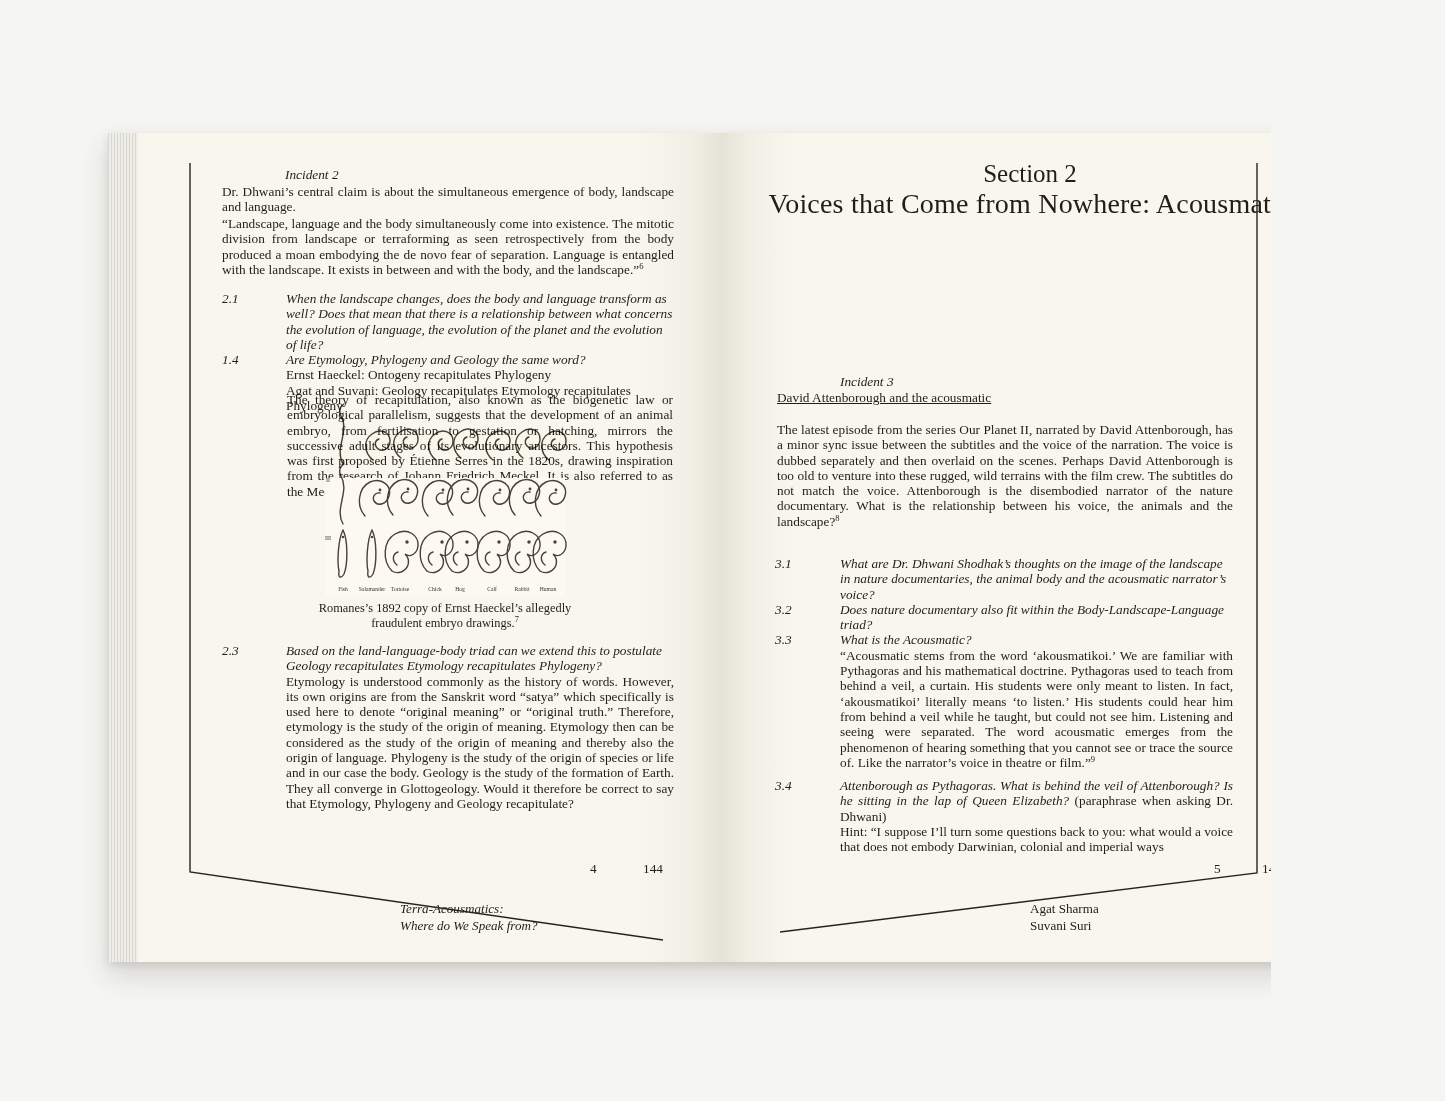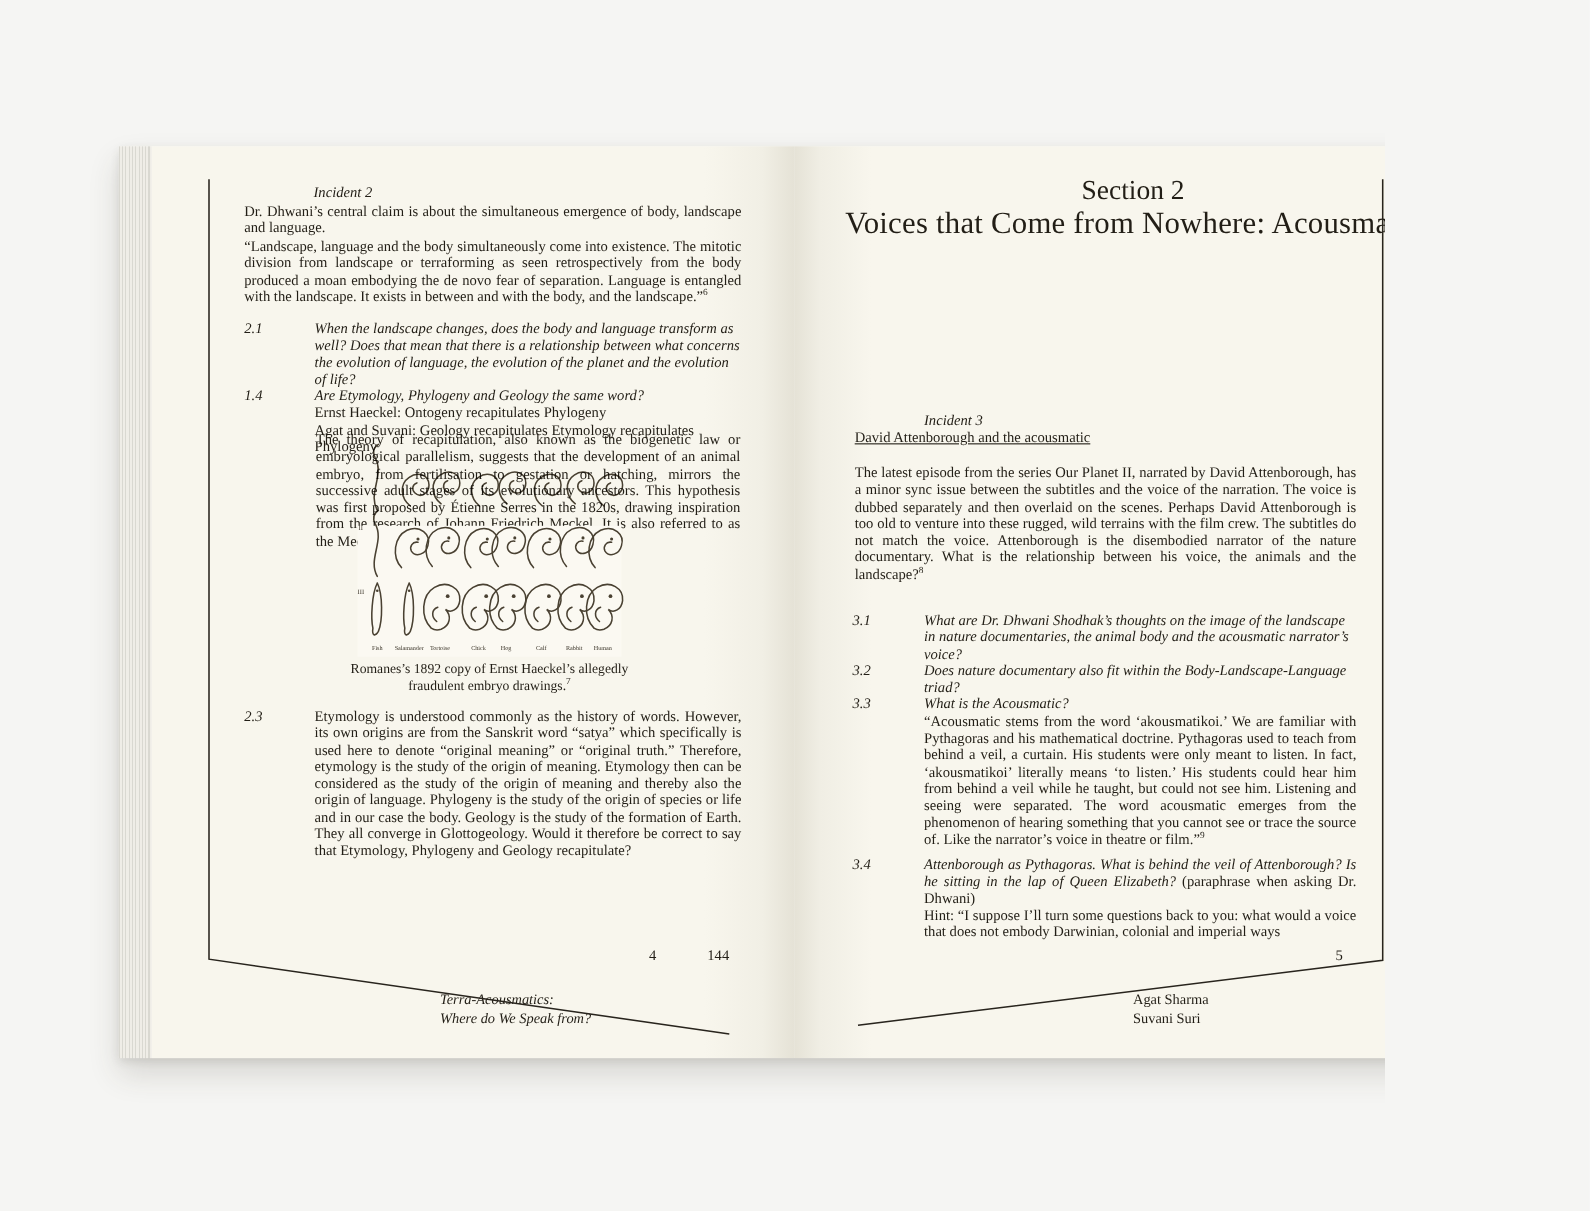--- a/index.html
+++ b/index.html
@@ -1,17 +1,17 @@
 <!DOCTYPE html>
 <html><head>
 <meta charset="utf-8">
 <style>
   html,body{margin:0;padding:0;background:#f5f5f3;}
   .stage{position:relative;width:1259px;height:1101px;overflow:hidden;
-         font-family:"Liberation Serif","DejaVu Serif",serif;color:#221e16;}
+         font-family:"Liberation Serif","DejaVu Serif",serif;color:#221e16;padding-left:12px;}
   .book{position:absolute;left:108px;top:133px;width:1227px;height:829px;
         box-shadow:0 14px 26px rgba(60,56,46,.16),0 3px 8px rgba(60,56,46,.12);}
   .edge{position:absolute;top:0;height:100%;}
   .edge-left{left:0;width:30px;
     background:repeating-linear-gradient(90deg,#d9d8d1 0,#d9d8d1 1px,#efede7 1px,#efede7 3px);}
   .edge-right{right:0;width:28px;
     background:repeating-linear-gradient(90deg,#d9d8d1 0,#d9d8d1 1px,#efede7 1px,#efede7 3px);}
   .page{position:absolute;top:0;height:100%;}
   .page-left{left:30px;width:584px;
     background:linear-gradient(90deg,#f8f6ed 0%,#f8f6ed 86%,#f1efe5 95%,#e5e2d6 100%);}
@@ -140,20 +140,21 @@
   </svg>
 
   <div class="tb caption center" style="left:310px;top:601px;width:270px;">
     <div>Romanes’s 1892 copy of Ernst Haeckel’s allegedly</div>
     <div><span>fraudulent embryo drawings.</span><sup>7</sup></div>
   </div>
 
   <div class="tb items" style="left:222px;top:643px;width:452px;">
     <div class="num">2.3</div>
     <div>
+      <div class="q">Based on the land-language-body triad can we extend this to postulate Geology recapitulates Etymology recapitulates Phylogeny?</div>
       <div class="just">Etymology is understood commonly as the history of words. However, its own origins are from the Sanskrit word “satya” which specifically is used here to denote “original meaning” or “original truth.” Therefore, etymology is the study of the origin of meaning. Etymology then can be considered as the study of the origin of meaning and thereby also the origin of language. Phylogeny is the study of the origin of species or life and in our case the body. Geology is the study of the formation of Earth. They all converge in Glottogeology. Would it therefore be correct to say that Etymology, Phylogeny and Geology recapitulate?</div>
     </div>
   </div>
 
   <div class="tb pagenum" style="left:590px;top:861px;width:20px;">4</div>
   <div class="tb pagenum" style="left:643px;top:861px;width:40px;">144</div>
 
   <div class="tb footer it rightal" style="left:400px;top:901px;width:276px;">
     <div>Terra-Acousmatics:</div>
     <div>Where do We Speak from?</div>

